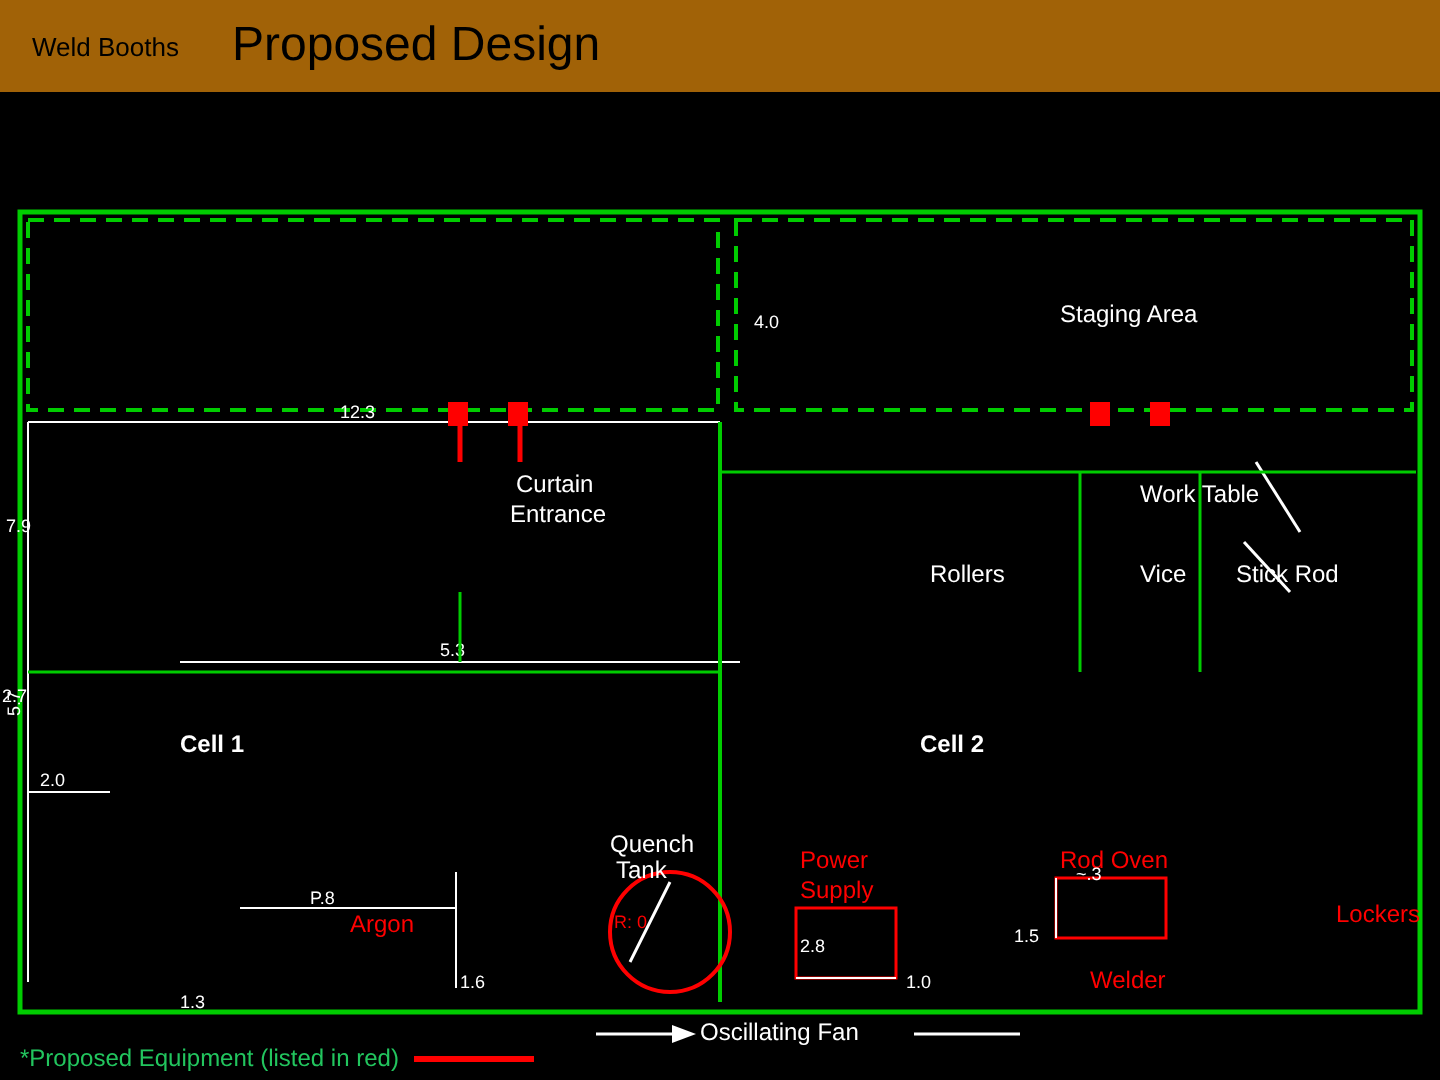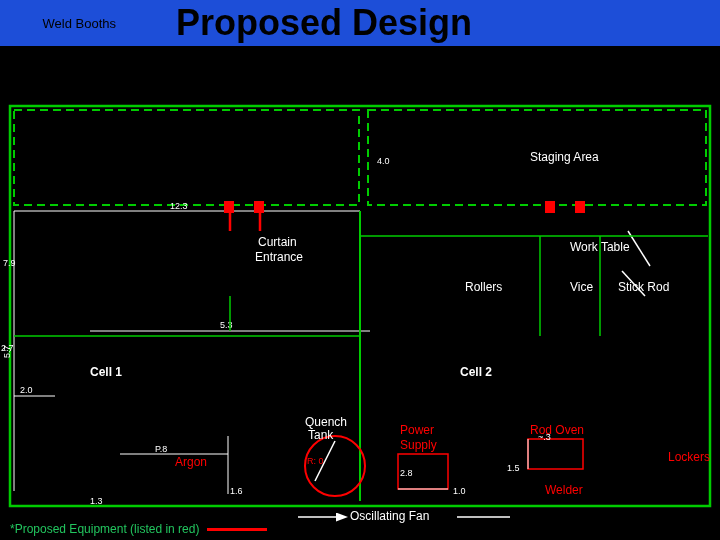--- a/index.html
+++ b/index.html
@@ -5,38 +5,36 @@
     * { margin: 0; padding: 0; box-sizing: border-box; }
     body {
       width: 720px;
       height: 540px;
       background: #000;
       font-family: Arial, sans-serif;
       overflow: hidden;
       position: relative;
     }
     #header {
-      background: #1d4ed8;
+      background: #a16207;
       height: 46px;
       display: flex;
       align-items: center;
       padding: 0 16px;
-      text-align: right;
     }
     #header-title {
       font-size: 13px;
       color: #000;
       font-weight: normal;
       min-width: 100px;
     }
     #header-main-title {
-      font-size: 36px;
-      font-weight: bold;
+      font-size: 24px;
+      font-weight: normal;
       color: #000;
-      margin-left: 60px;
     }
     #canvas-area {
       position: relative;
       width: 720px;
       height: 494px;
       background: #000;
       overflow: hidden;
     }
     svg#floor-plan {
       position: absolute;

